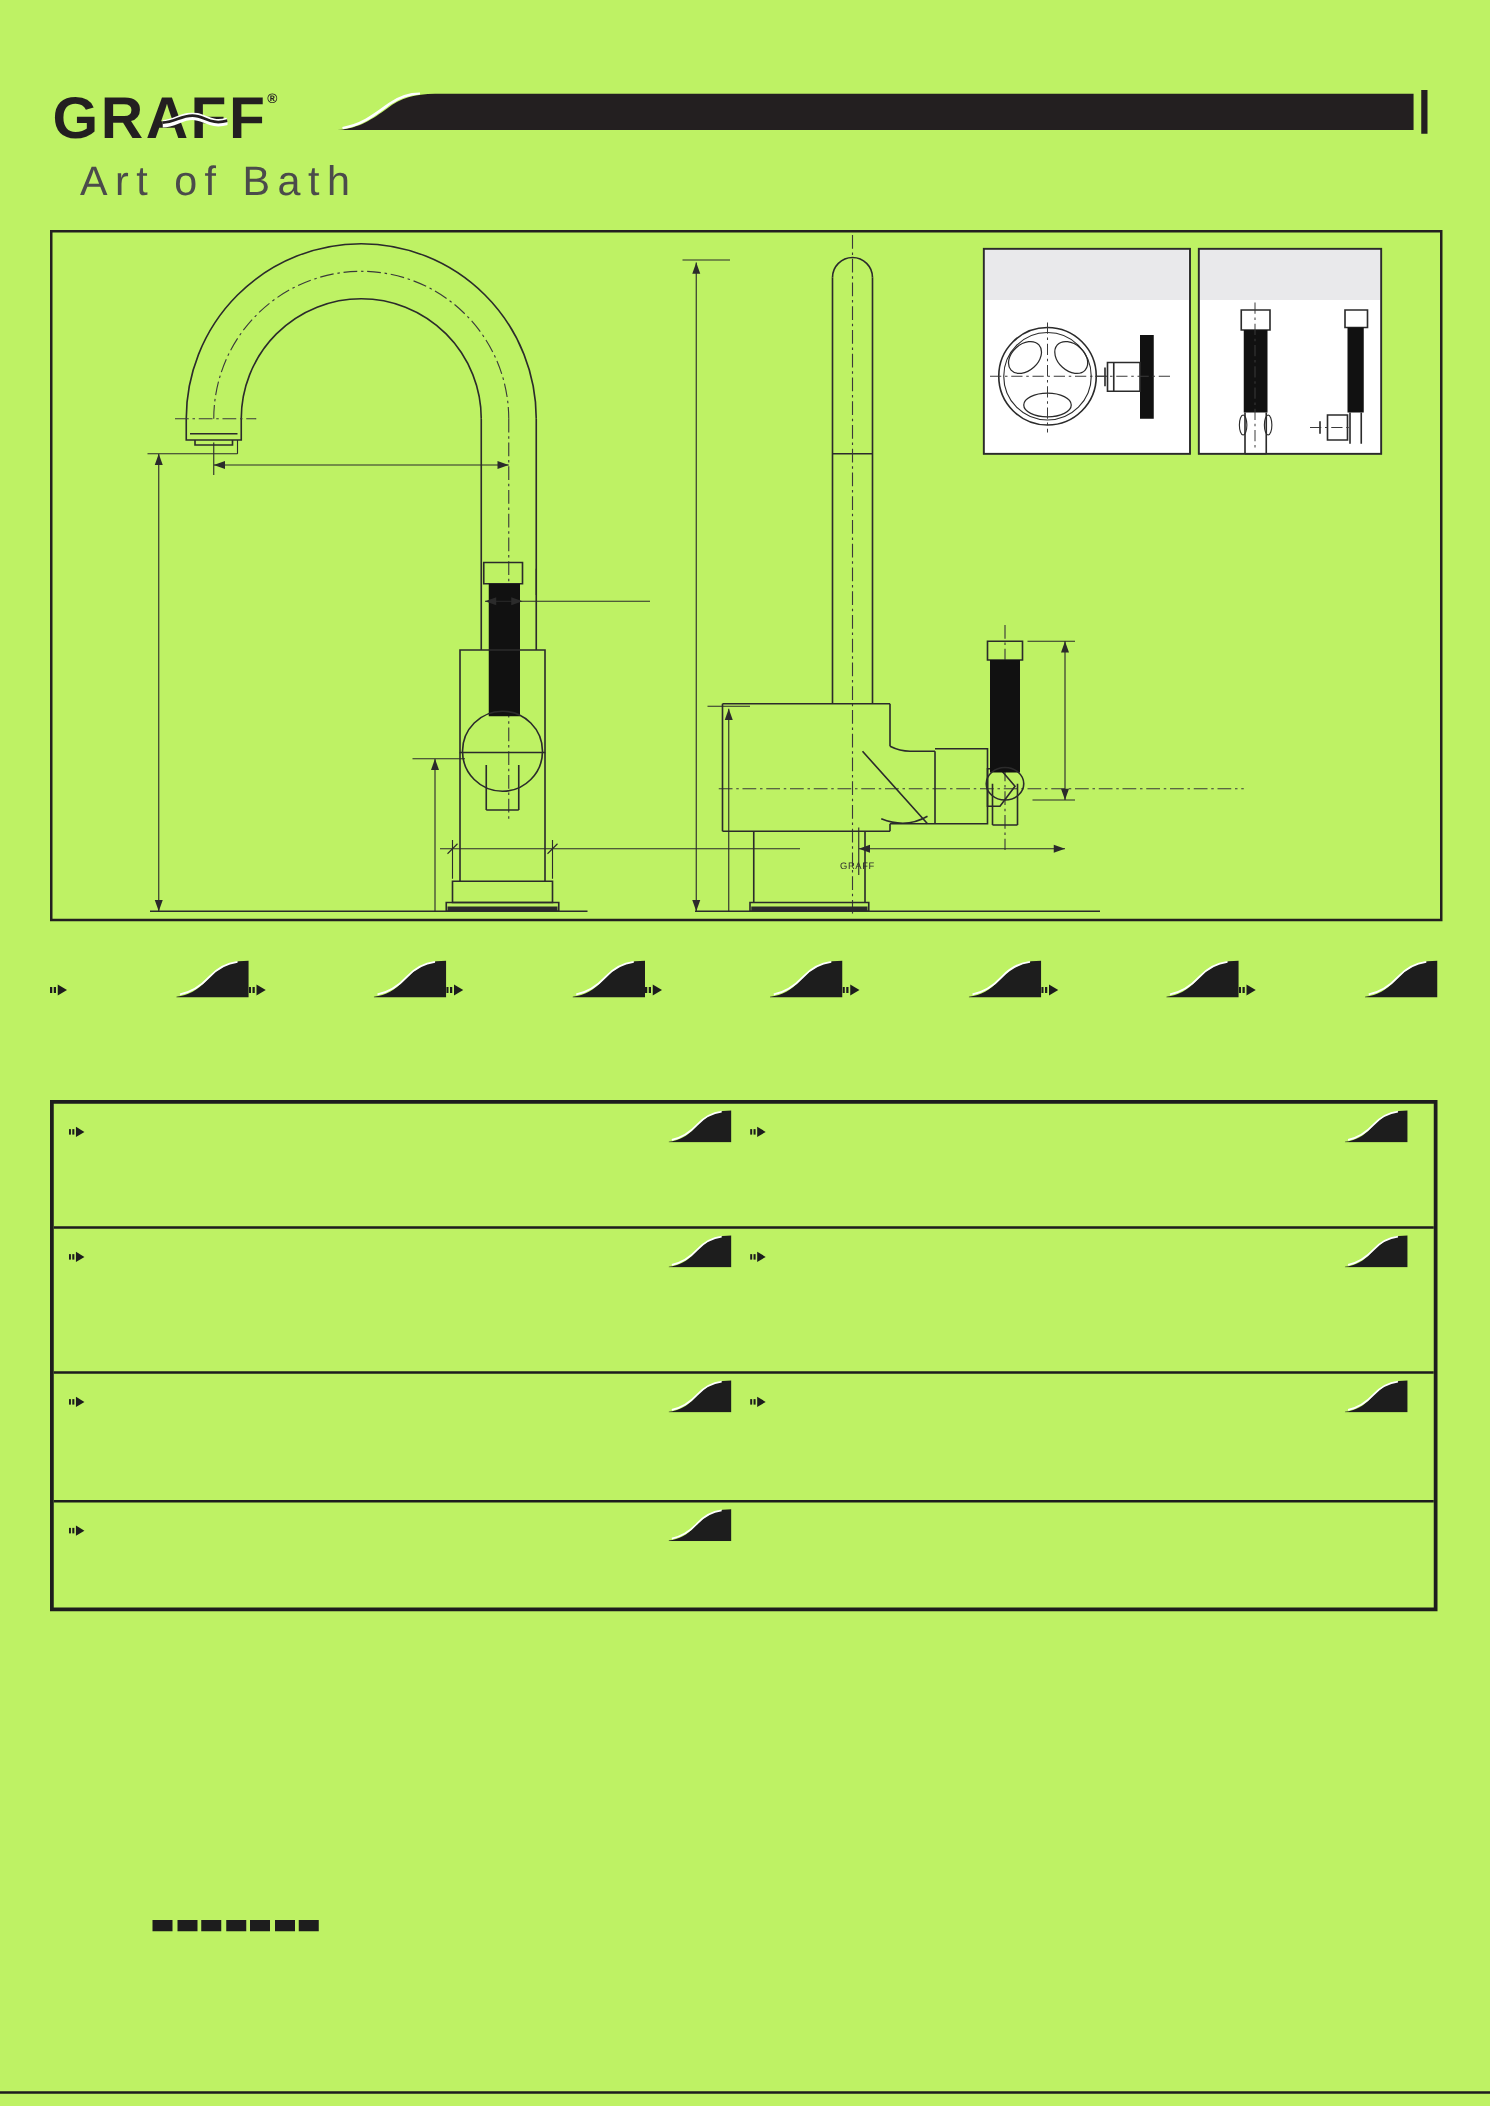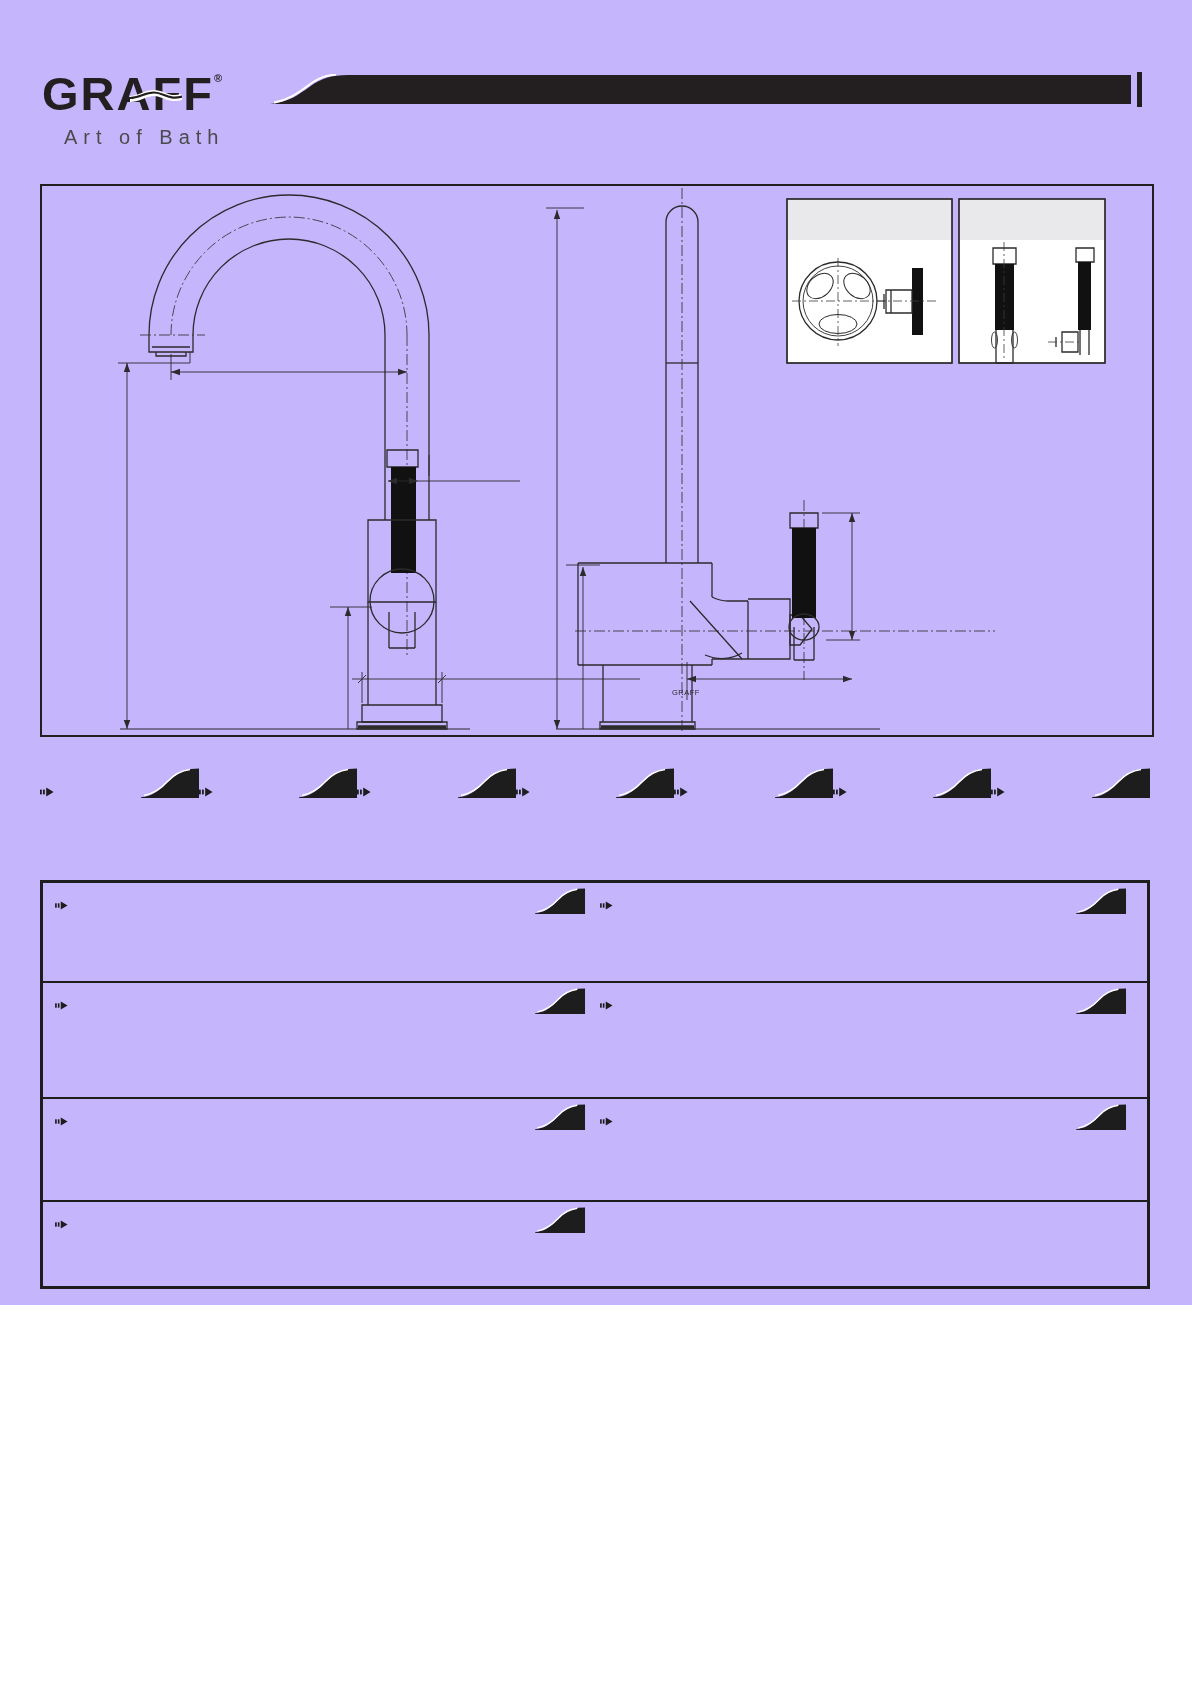--- a/index.html
+++ b/index.html
@@ -1,24 +1,24 @@
 <!DOCTYPE html>
 <html><head>
 <meta charset="utf-8">
 <style>
   html,body{margin:0;padding:0;background:#fff;}
-  #page{position:relative;width:1192px;height:1305px;background:#c4b5fd;overflow:hidden;
+  #page{position:relative;width:1192px;height:1685px;background:#bef264;overflow:hidden;
         font-family:"Liberation Sans", sans-serif;color:#231f20;text-decoration:underline;}
   .abs{position:absolute;}
   
   #logo{left:42px;top:70px;width:260px;height:100px;}
   #logo-text{font-weight:bold;font-size:47px;letter-spacing:2px;line-height:1;position:relative;}
   #logo-reg{font-size:11px;vertical-align:28px;letter-spacing:0;}
   #logo-wave{left:88px;top:20px;width:52px;height:14px;}
-  #tagline{left:22px;top:56px;font-size:20px;letter-spacing:6px;color:#4b4b4b;font-weight:400;}
+  #tagline{left:22px;top:56px;font-size:33px;letter-spacing:6px;color:#4b4b4b;font-weight:400;}
   #banner{left:270px;top:74px;width:861px;height:31px;}
   #banner-endbar{left:1137px;top:72px;width:5px;height:35px;background:#231f20;}
   
   #draw-box{left:40px;top:184px;width:1110px;height:549px;border:2px solid #231f20;}
   #draw-box svg{display:block;}
   
   #divider-row{left:40px;top:752px;width:1110px;height:52px;display:flex;}
   .div-section{flex:1;position:relative;}
   .div-section .wv{position:absolute;right:0;bottom:6px;width:58px;height:30px;}
   .div-section .ar{position:absolute;left:0;bottom:6px;width:14px;height:12px;}

